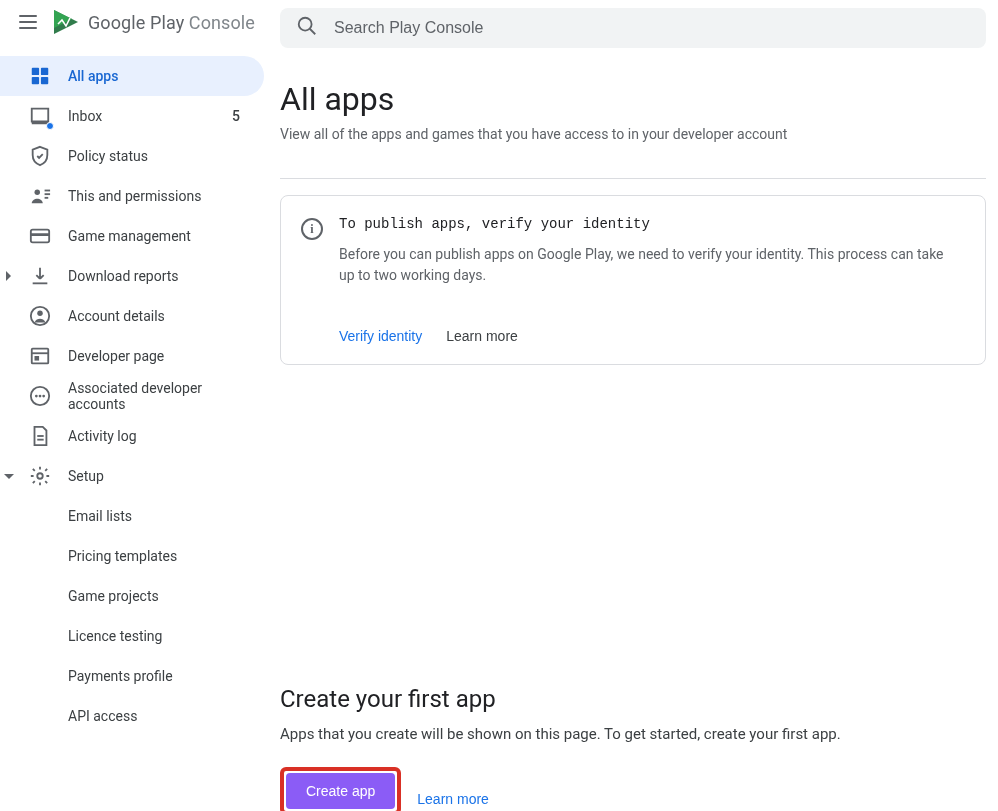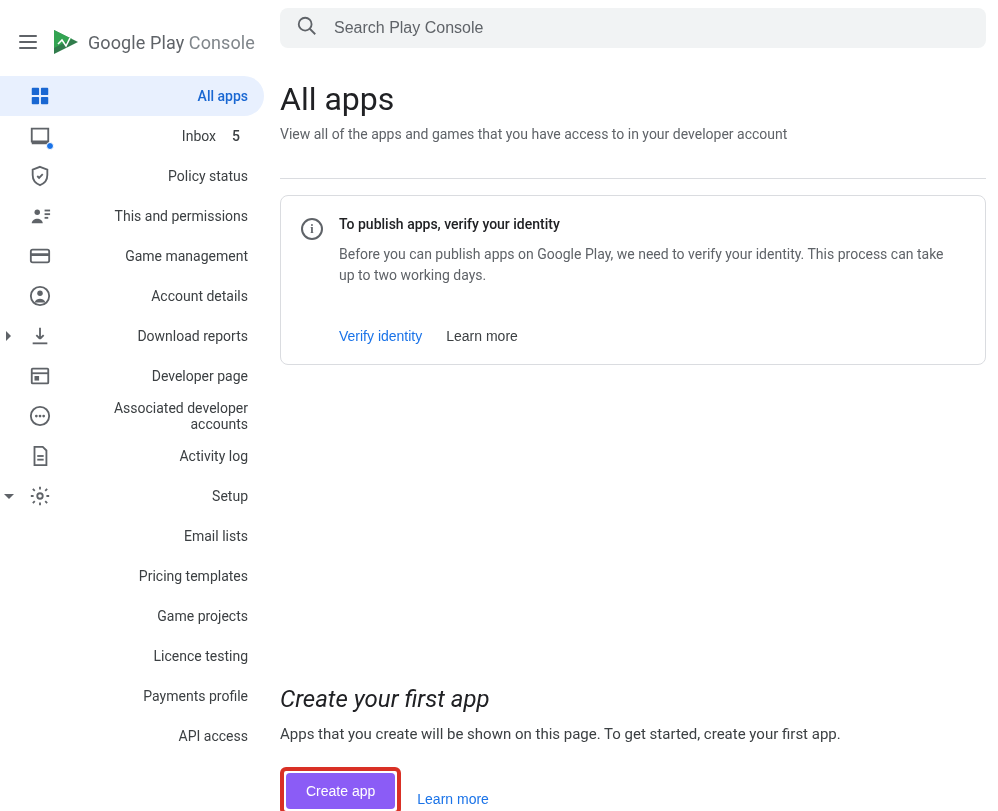--- a/index.html
+++ b/index.html
@@ -8,22 +8,21 @@
       color: #3c4043;
       background: #fff;
       width: 998px;
       height: 811px;
       overflow: hidden;
     }
     .layout { display: flex; height: 100%; }
     .sidebar {
       width: 280px;
       flex-shrink: 0;
-      padding-top: 20px;
-      text-align: right;
+      padding-top: 0;
     }
     .sidebar-header {
       display: flex;
       align-items: center;
       padding: 8px 16px 12px 16px;
       gap: 12px;
     }
     .hamburger {
       width: 24px; height: 24px;
       display: flex; flex-direction: column; justify-content: center;
@@ -131,39 +130,38 @@
       border: 2px solid #5f6368;
       border-radius: 50%;
       display: flex; align-items: center; justify-content: center;
       font-weight: bold; color: #5f6368;
       font-family: Georgia, serif;
       font-size: 12px;
       flex-shrink: 0;
       margin-top: 2px;
     }
     .info-body { flex: 1; }
-    .info-title { font-size: 14px; font-weight: 500; color: #202124; margin-bottom: 12px; }
+    .info-title { font-size: 14px; font-weight: 500; color: #202124; margin-bottom: 12px; font-family: Liberation Mono, monospace; }
     .info-text { font-size: 14px; color: #5f6368; line-height: 1.5; margin-bottom: 26px; }
     .info-actions { display: flex; gap: 24px; }
     .link-btn {
       background: none; border: none;
       font-size: 14px; font-weight: 500;
       cursor: pointer;
       padding: 0;
       margin-top: 16px;
     }
     .link-primary { color: #1a73e8; }
     .link-secondary { color: #3c4043; }
     .spacer { height: 320px; }
     .section-title {
       font-size: 24px;
       font-weight: 400;
       color: #202124;
       margin-bottom: 12px;
-      font-style: italic;
     }
     .section-text {
       font-size: 15px;
       color: #3c4043;
       margin-bottom: 24px;
     }
     .cta-row { display: flex; align-items: center; gap: 16px; }
     .cta-highlight {
       border: 4px solid #d93025;
       border-radius: 6px;
@@ -268,39 +266,39 @@
         <span class="nav-icon">
           <svg viewBox="0 0 24 24" width="22" height="22">
               <rect x="2" y="5" width="20" height="14" rx="2" fill="none" stroke="#5f6368" stroke-width="2"></rect>
               <rect x="2" y="9" width="20" height="3"></rect>
             </svg>
         </span>
         <span class="nav-label">Game management</span>
       </div>
 
       <div class="nav-item">
+        <span class="caret-left"></span>
+        <span class="nav-icon">
+          <svg viewBox="0 0 24 24" width="22" height="22">
+              <path d="M12 3v12m0 0l-4-4m4 4l4-4" fill="none" stroke="#5f6368" stroke-width="2"></path>
+              <line x1="4" y1="20" x2="20" y2="20" stroke="#5f6368" stroke-width="2"></line>
+            </svg>
+        </span>
+        <span class="nav-label">Download reports</span>
+      </div>
+
+      <div class="nav-item">
         <span class="nav-icon">
           <svg viewBox="0 0 24 24" width="22" height="22">
               <circle cx="12" cy="12" r="10" fill="none" stroke="#5f6368" stroke-width="2"></circle>
               <circle cx="12" cy="9" r="3"></circle>
               <path d="M6 19c1-3 4-4 6-4s5 1 6 4"></path>
             </svg>
         </span>
         <span class="nav-label">Account details</span>
-      </div>
-
-      <div class="nav-item">
-        <span class="caret-left"></span>
-        <span class="nav-icon">
-          <svg viewBox="0 0 24 24" width="22" height="22">
-              <path d="M12 3v12m0 0l-4-4m4 4l4-4" fill="none" stroke="#5f6368" stroke-width="2"></path>
-              <line x1="4" y1="20" x2="20" y2="20" stroke="#5f6368" stroke-width="2"></line>
-            </svg>
-        </span>
-        <span class="nav-label">Download reports</span>
       </div>
 
       <div class="nav-item">
         <span class="nav-icon">
           <svg viewBox="0 0 24 24" width="22" height="22">
               <rect x="3" y="4" width="18" height="16" rx="1" fill="none" stroke="#5f6368" stroke-width="2"></rect>
               <line x1="3" y1="9" x2="21" y2="9" stroke="#5f6368" stroke-width="2"></line>
               <rect x="6" y="12" width="5" height="5"></rect>
             </svg>
         </span>

